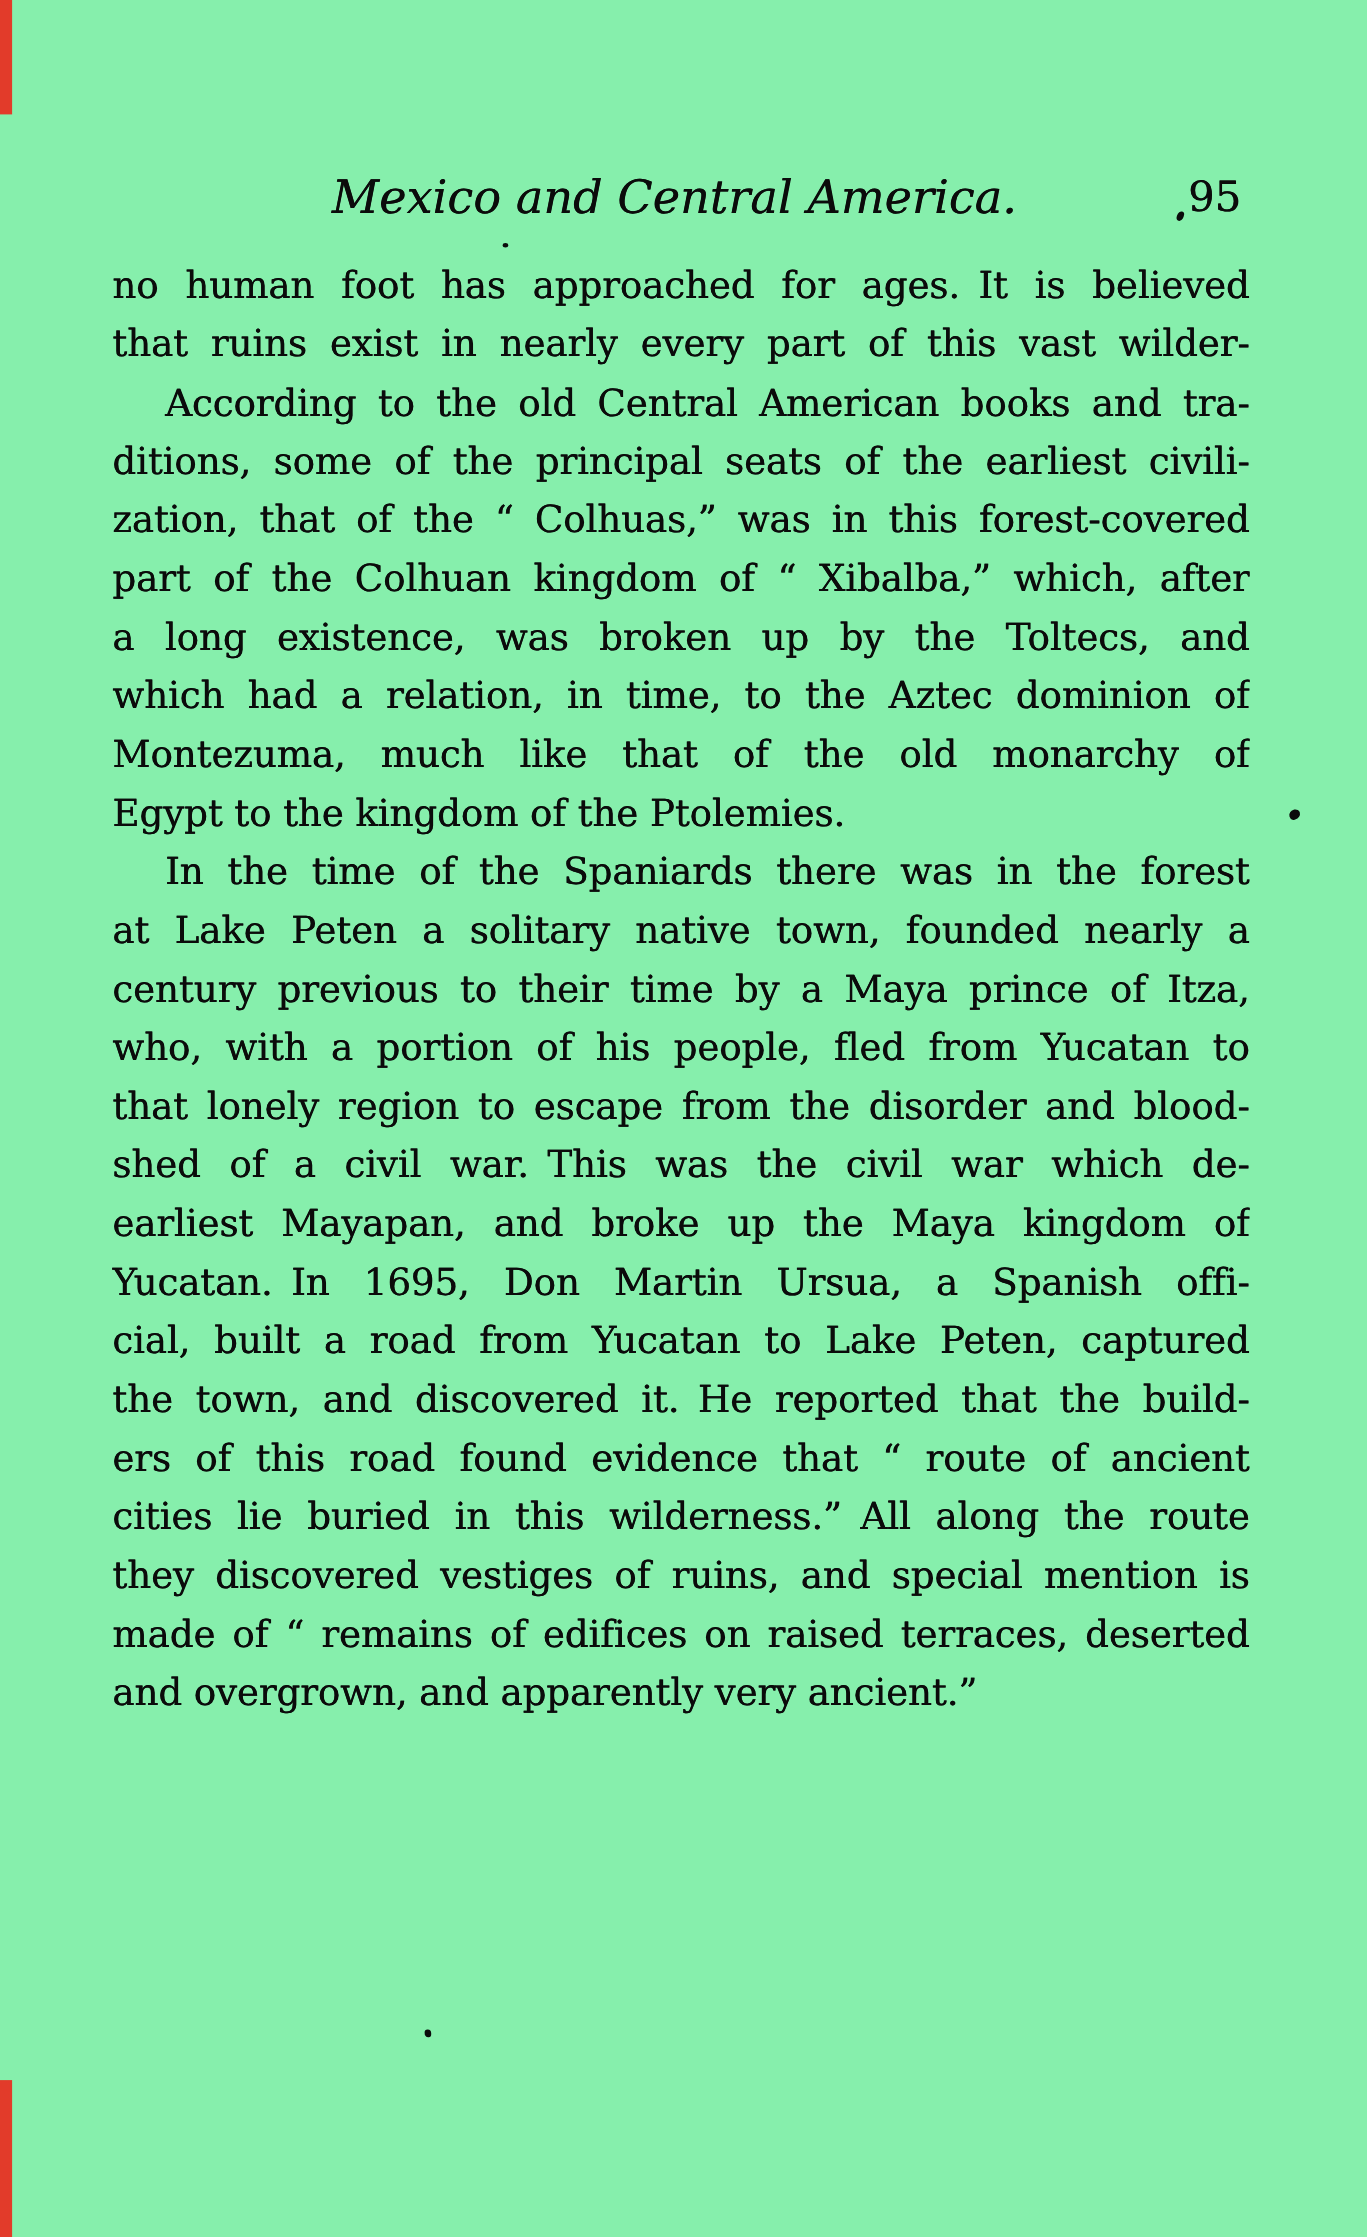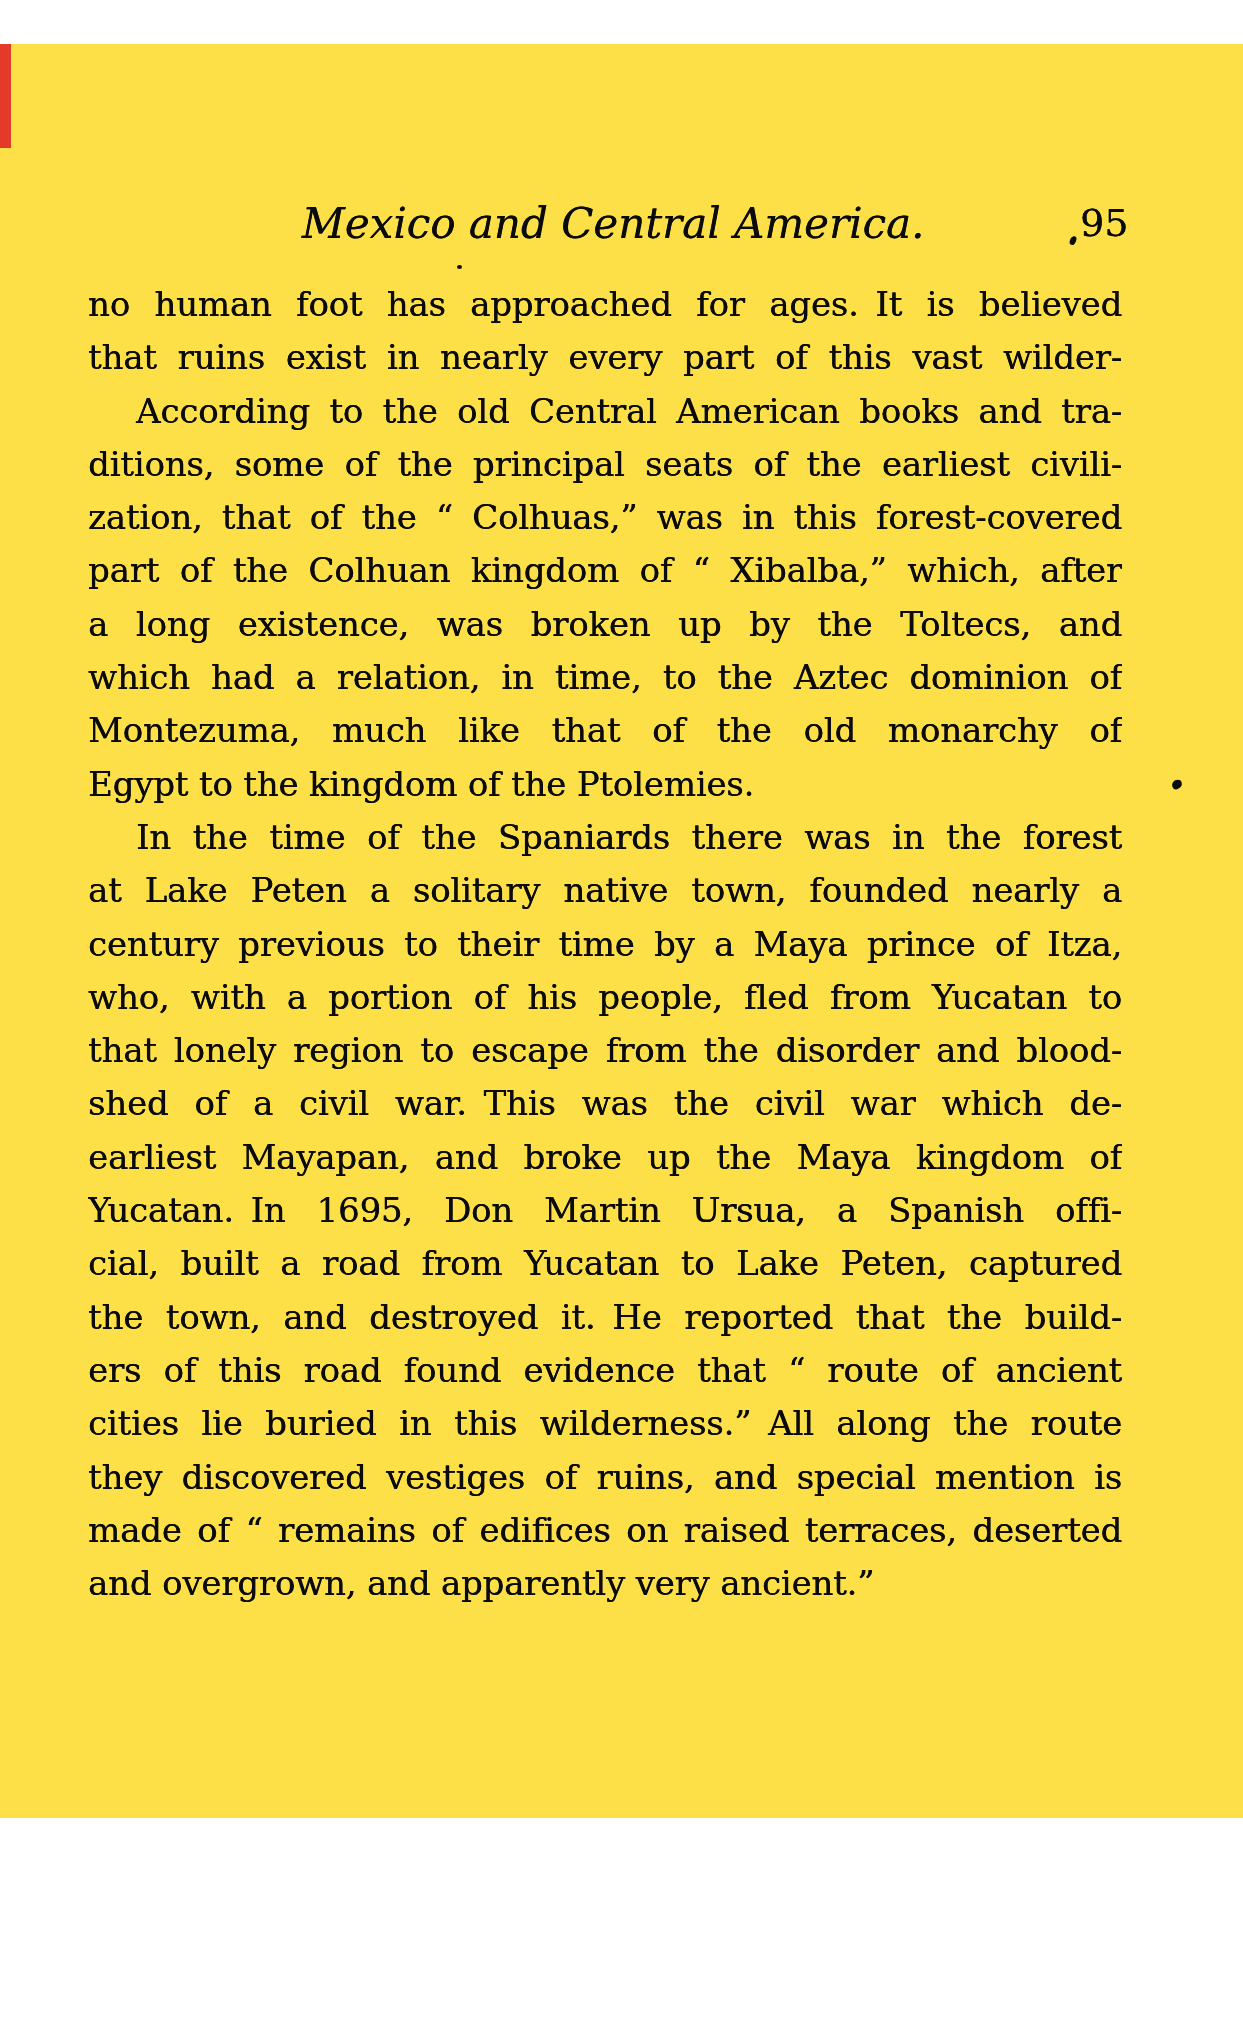--- a/index.html
+++ b/index.html
@@ -3,26 +3,25 @@
 <meta charset="utf-8">
 <style>
   html, body {
     margin: 0;
     padding: 0;
     background: #ffffff;
   }
   .page {
     position: relative;
     width: 1243px;
-    height: 1774px;
-    background: #fde047;
+    height: 2034px;
+    background: #86efac;
     overflow: hidden;
     font-family: "DejaVu Serif", "Liberation Serif", serif;
     color: #0b0b0b;
-    margin-top: 44px;
   }
 
   
   .red-bar {
     position: absolute;
     left: 0;
     width: 11px;
     background: #e23b2a;
   }
   .red-bar.top { top: 0; height: 104px; }
@@ -47,21 +46,21 @@
     top: 154px;
     font-size: 38px;
     line-height: 50px;
     text-shadow: 0.3px 0 0 currentColor;
     text-align: right;
   }
 
   
   .body-text {
     position: absolute;
-    left: 88px;
+    left: 102px;
     top: 234px;
     width: 1034px;
     font-size: 34px;
     line-height: 53.3px;
     letter-spacing: -0.2px;
     text-shadow: 0.35px 0 0 currentColor;
   }
   .line {
     height: 53.3px;
     overflow: hidden;
@@ -117,21 +116,21 @@
       <div class="line">Egypt to the kingdom of the Ptolemies.</div>
       <div class="line j ind">In the time of the Spaniards there was in the forest</div>
       <div class="line j">at Lake Peten a solitary native town, founded nearly a</div>
       <div class="line j">century previous to their time by a Maya prince of Itza,</div>
       <div class="line j">who, with a portion of his people, fled from Yucatan to</div>
       <div class="line j">that lonely region to escape from the disorder and blood-</div>
       <div class="line j">shed of a civil war. This was the civil war which de-</div>
       <div class="line j">earliest Mayapan, and broke up the Maya kingdom of</div>
       <div class="line j">Yucatan. In 1695, Don Martin Ursua, a Spanish offi-</div>
       <div class="line j">cial, built a road from Yucatan to Lake Peten, captured</div>
-      <div class="line j">the town, and destroyed it. He reported that the build-</div>
+      <div class="line j">the town, and discovered it. He reported that the build-</div>
       <div class="line j">ers of this road found evidence that “ route of ancient</div>
       <div class="line j">cities lie buried in this wilderness.” All along the route</div>
       <div class="line j">they discovered vestiges of ruins, and special mention is</div>
       <div class="line j">made of “ remains of edifices on raised terraces, deserted</div>
       <div class="line">and overgrown, and apparently very ancient.”</div>
     </div>
 
 </div>
 
 </body></html>

